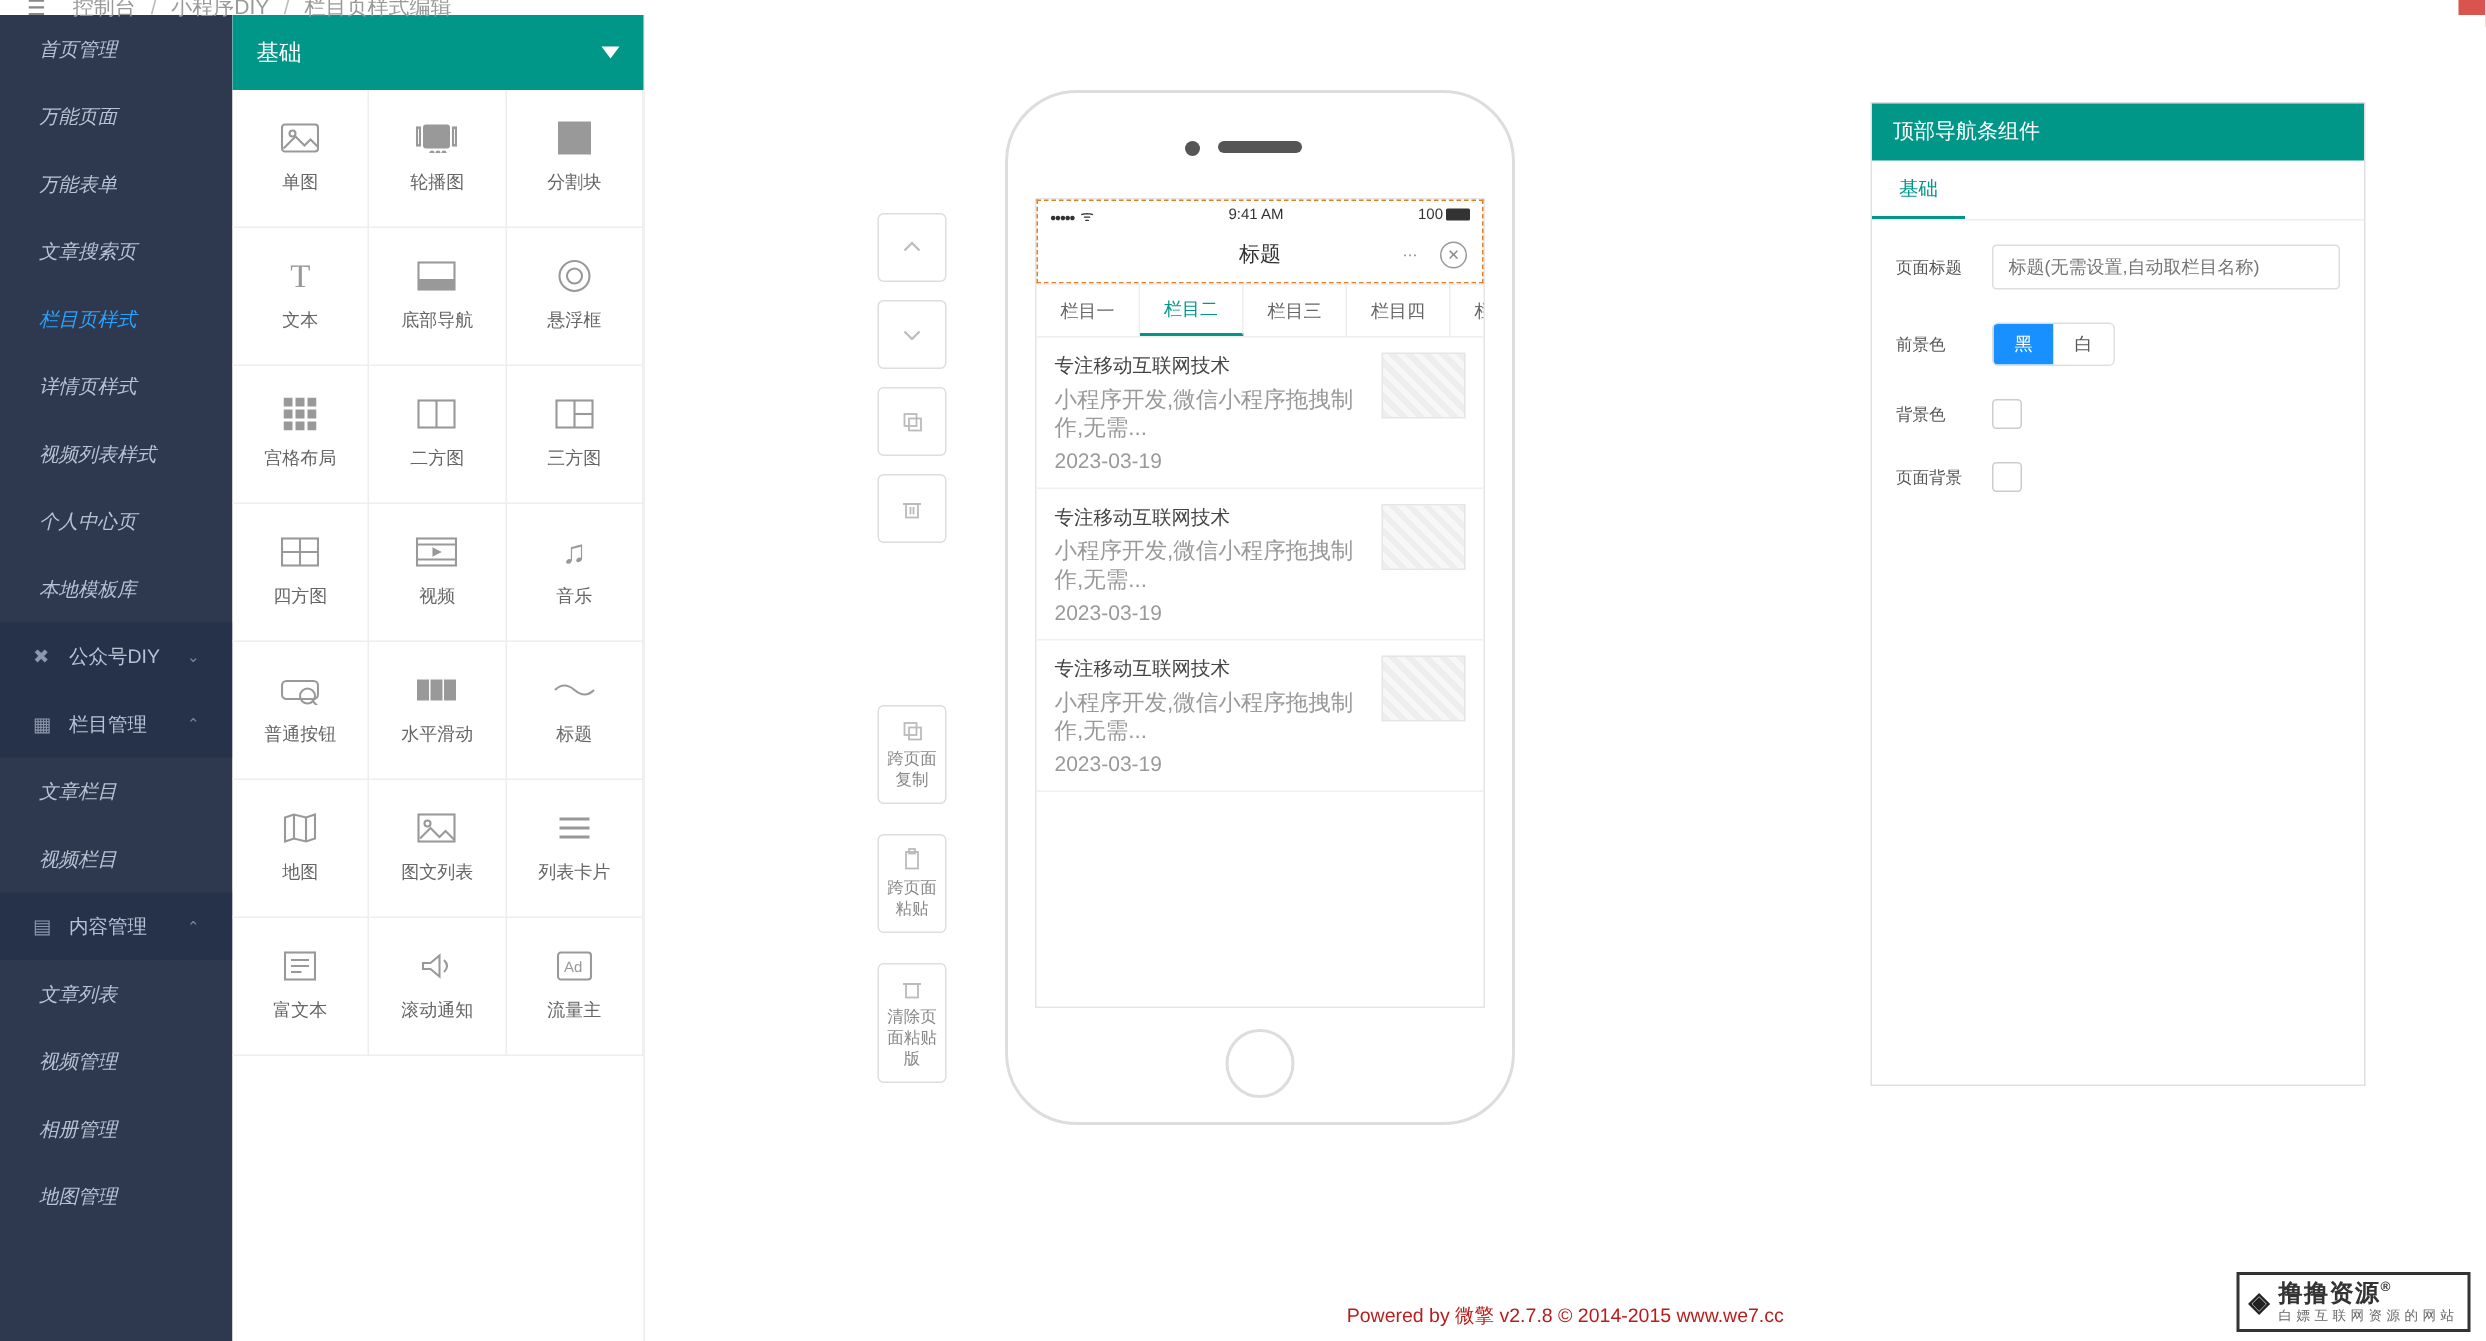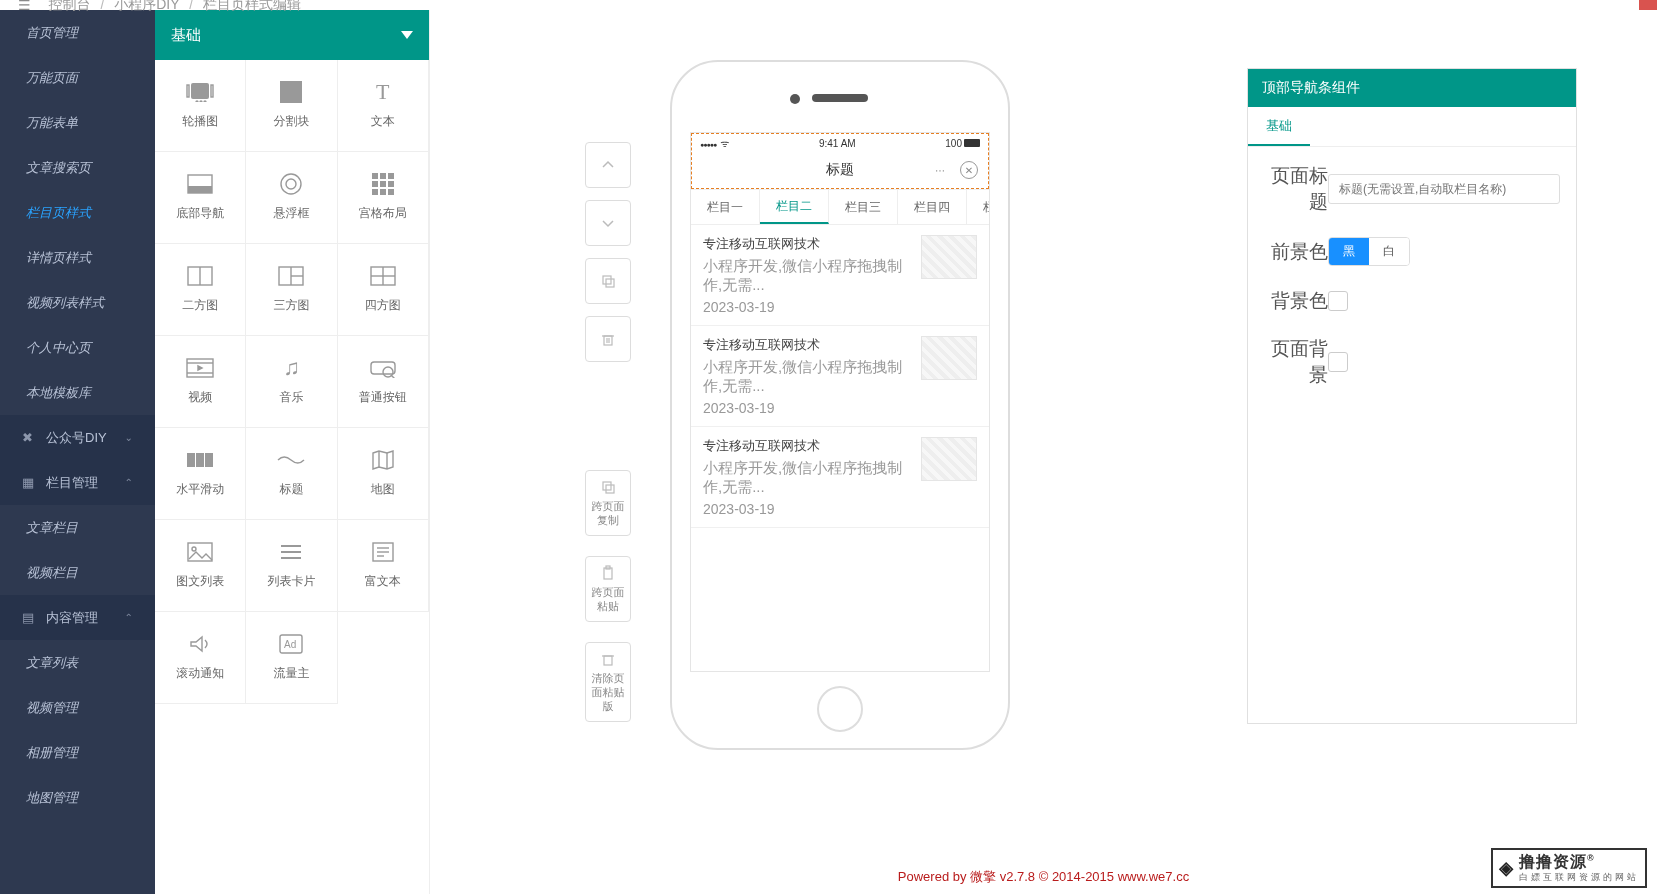--- a/index.html
+++ b/index.html
@@ -71,21 +71,21 @@
 .list-item .dt { font-size: 14px; color: #999; }
 .list-item .thumb { width: 56px; height: 44px; background: repeating-linear-gradient(45deg,#eee,#eee 4px,#f7f7f7 4px,#f7f7f7 8px); border:1px solid #e5e5e5; margin-left: 10px; }
 
 
 .props { width: 330px; border: 1px solid #e0e0e0; position: absolute; right: 80px; top: 58px; bottom: 170px; background: #fff; }
 .props-header { background: #009688; color: #fff; height: 38px; display: flex; align-items: center; padding: 0 14px; font-size: 14px; }
 .props-tabs { height: 40px; display: flex; border-bottom: 1px solid #eee; }
 .props-tab { padding: 0 18px; display: flex; align-items: center; color: #009688; border-bottom: 2px solid #009688; font-size: 13px; cursor: pointer; }
 .props-body { padding: 16px; }
 .prop-row { display: flex; align-items: center; margin-bottom: 22px; }
-.prop-row .lbl { width: 64px; font-size: 19px; color: #555; text-align: right; }
+.prop-row .lbl { width: 64px; font-size: 11px; color: #555; }
 .prop-row input[type=text] { flex: 1; height: 30px; border: 1px solid #ddd; border-radius: 3px; padding: 0 10px; font-size: 12px; color: #888; }
 .seg { display: flex; border: 1px solid #ddd; border-radius: 4px; overflow: hidden; }
 .seg .s { padding: 5px 14px; font-size: 12px; cursor: pointer; background:#fff; color:#555; }
 .seg .s.active { background: #1890ff; color: #fff; }
 .checkbox { width: 20px; height: 20px; border: 1px solid #ccc; border-radius: 3px; cursor: pointer; }
 
 
 .footer { position: absolute; bottom: 8px; left: 50%; transform: translateX(-50%); color: #b91c1c; font-size: 13px; }
 .watermark { position: absolute; right: 10px; bottom: 6px; border: 2px solid #333; padding: 2px 6px; background: #fff; display:flex; align-items:center; gap:6px;}
 .watermark .logo { font-weight: bold; font-size: 18px; color:#222;}
@@ -173,20 +173,30 @@
           <span class="label">地图管理</span>
         </div>
       </div>
 
     <div class="comp-panel">
       <div class="comp-header">
         <span>基础</span>
         <span class="tri"></span>
       </div>
       <div class="comp-grid" id="comp-grid">
+          <div class="comp-cell">
+            <div class="ico">
+              <svg width="26" height="20" stroke="#999" stroke-width="1.4" fill="none">
+                <rect x="1" y="1" width="24" height="18" rx="2"></rect>
+                <circle cx="8" cy="7" r="2"></circle>
+                <polyline points="2,17 10,9 16,15 20,11 25,16"></polyline>
+              </svg>
+            </div>
+            <div class="lbl">单图</div>
+          </div>
           <div class="comp-cell">
             <div class="ico">
               <svg width="28" height="20" stroke="#999" stroke-width="1.4" fill="none">
                 <rect x="5" y="1" width="18" height="16" rx="2" fill="#999" stroke="none"></rect>
                 <rect x="1" y="3" width="2" height="12"></rect>
                 <rect x="25" y="3" width="2" height="12"></rect>
                 <circle cx="11" cy="20" r="1" fill="#999"></circle>
                 <circle cx="15" cy="20" r="1" fill="#999"></circle>
                 <circle cx="19" cy="20" r="1" fill="#999"></circle>
               </svg>

